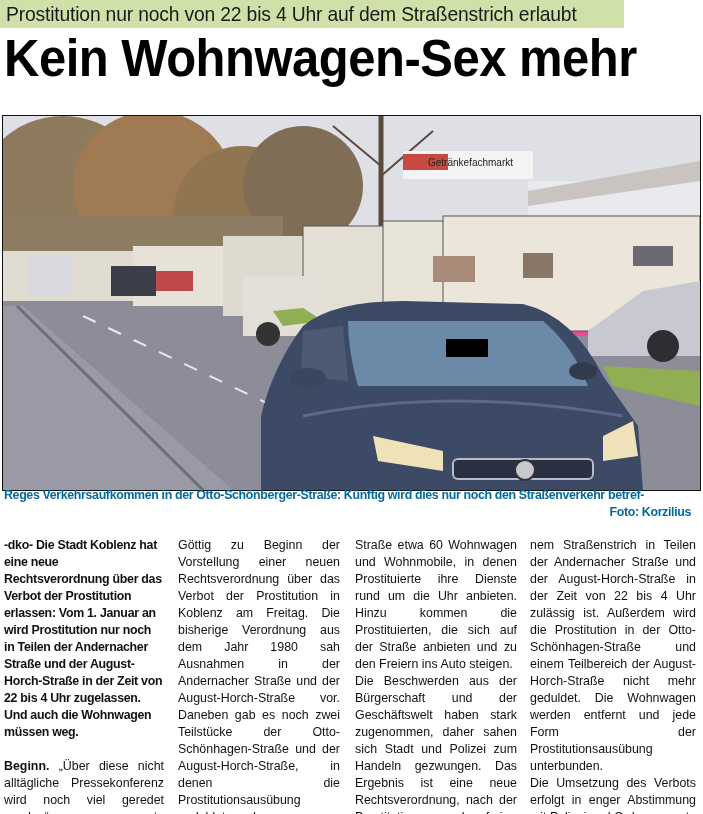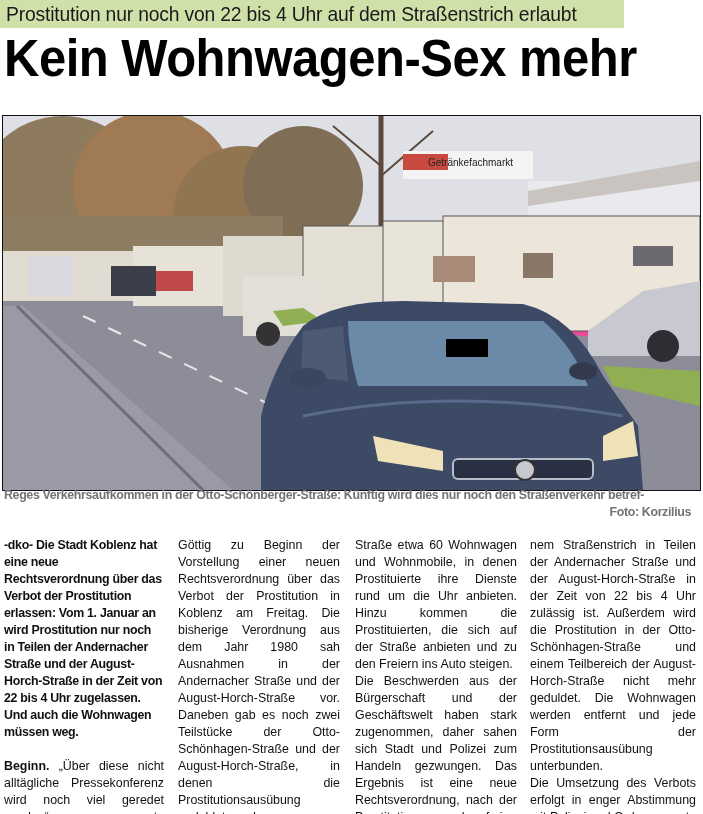--- a/index.html
+++ b/index.html
@@ -6,21 +6,21 @@
   body { width:703px; height:814px; position:relative; overflow:hidden; font-family:"Liberation Sans", sans-serif; color:#111; }
 
   .kicker { position:absolute; left:0; top:0; width:624px; height:28px; background:#cfe0a8; }
   .kicker span { position:absolute; left:6px; top:2px; font-size:21px; line-height:24px; color:#1a1a1a; letter-spacing:-0.2px; font-family:"Liberation Sans Narrow","Liberation Sans", sans-serif; transform:scaleX(0.92); transform-origin:left center; white-space:nowrap; }
 
   .headline { position:absolute; left:4px; top:30px; font-size:51px; line-height:58px; font-weight:bold; letter-spacing:-0.5px; white-space:nowrap; color:#000; transform:scaleX(0.96); transform-origin:left center; }
 
   .photo { position:absolute; left:2px; top:98px; width:697px; height:374px; border:1px solid #111; overflow:hidden; background:#ec4899;margin-top:17px; }
   .photo svg { display:block; }
 
-  .caption { position:absolute; left:4px; top:487px; width:697px; font-size:12.4px; line-height:17px; font-weight:bold; color:#737373; letter-spacing:-0.35px; }
+  .caption { position:absolute; left:4px; top:487px; width:697px; font-size:12.4px; line-height:17px; font-weight:bold; color:#0369a1; letter-spacing:-0.35px; }
   .caption .row { display:block; white-space:nowrap; }
   .caption .credit { float:right; margin-right:10px; }
 
   .col { position:absolute; top:537px; width:162px; font-size:12.4px; line-height:17px; color:#111; text-align:justify; }
   .col p { margin:0; }
   .c1 { left:4px; width:160px; }
   .c2 { left:178px; }
   .c3 { left:355px; }
   .c4 { left:530px; width:166px; }
   .lead { font-weight:bold; letter-spacing:-0.3px; text-align:left; }

